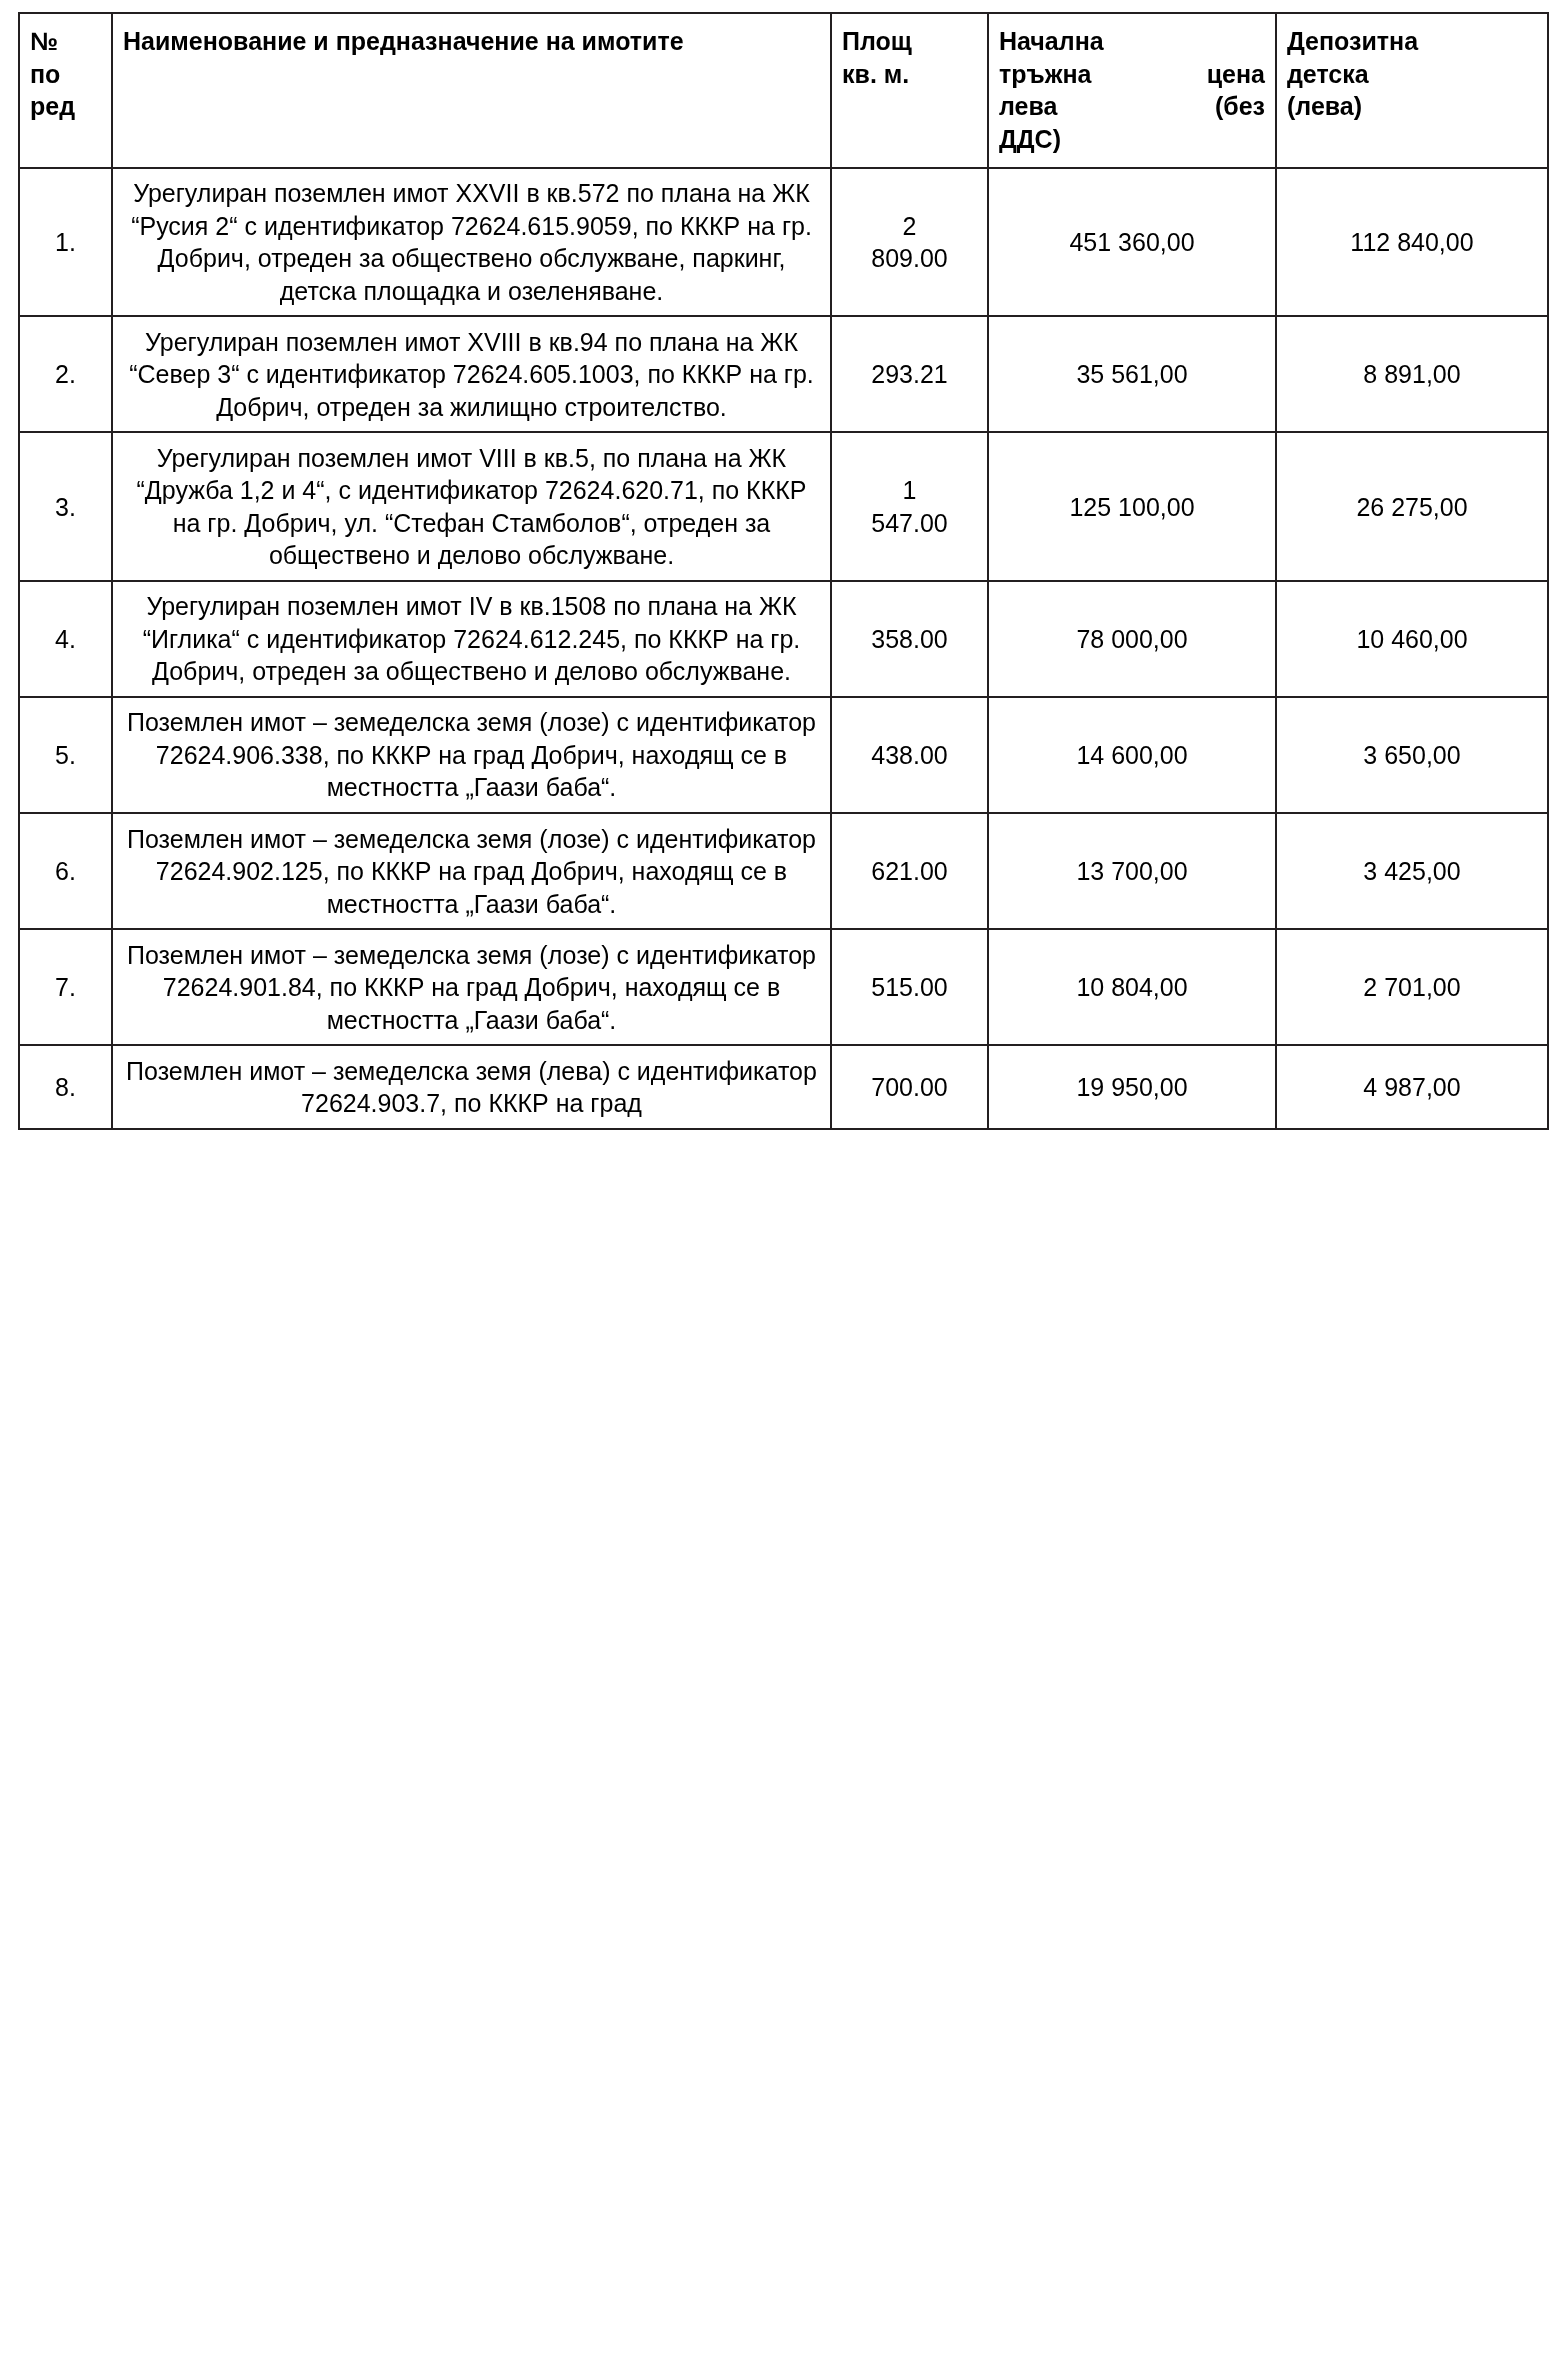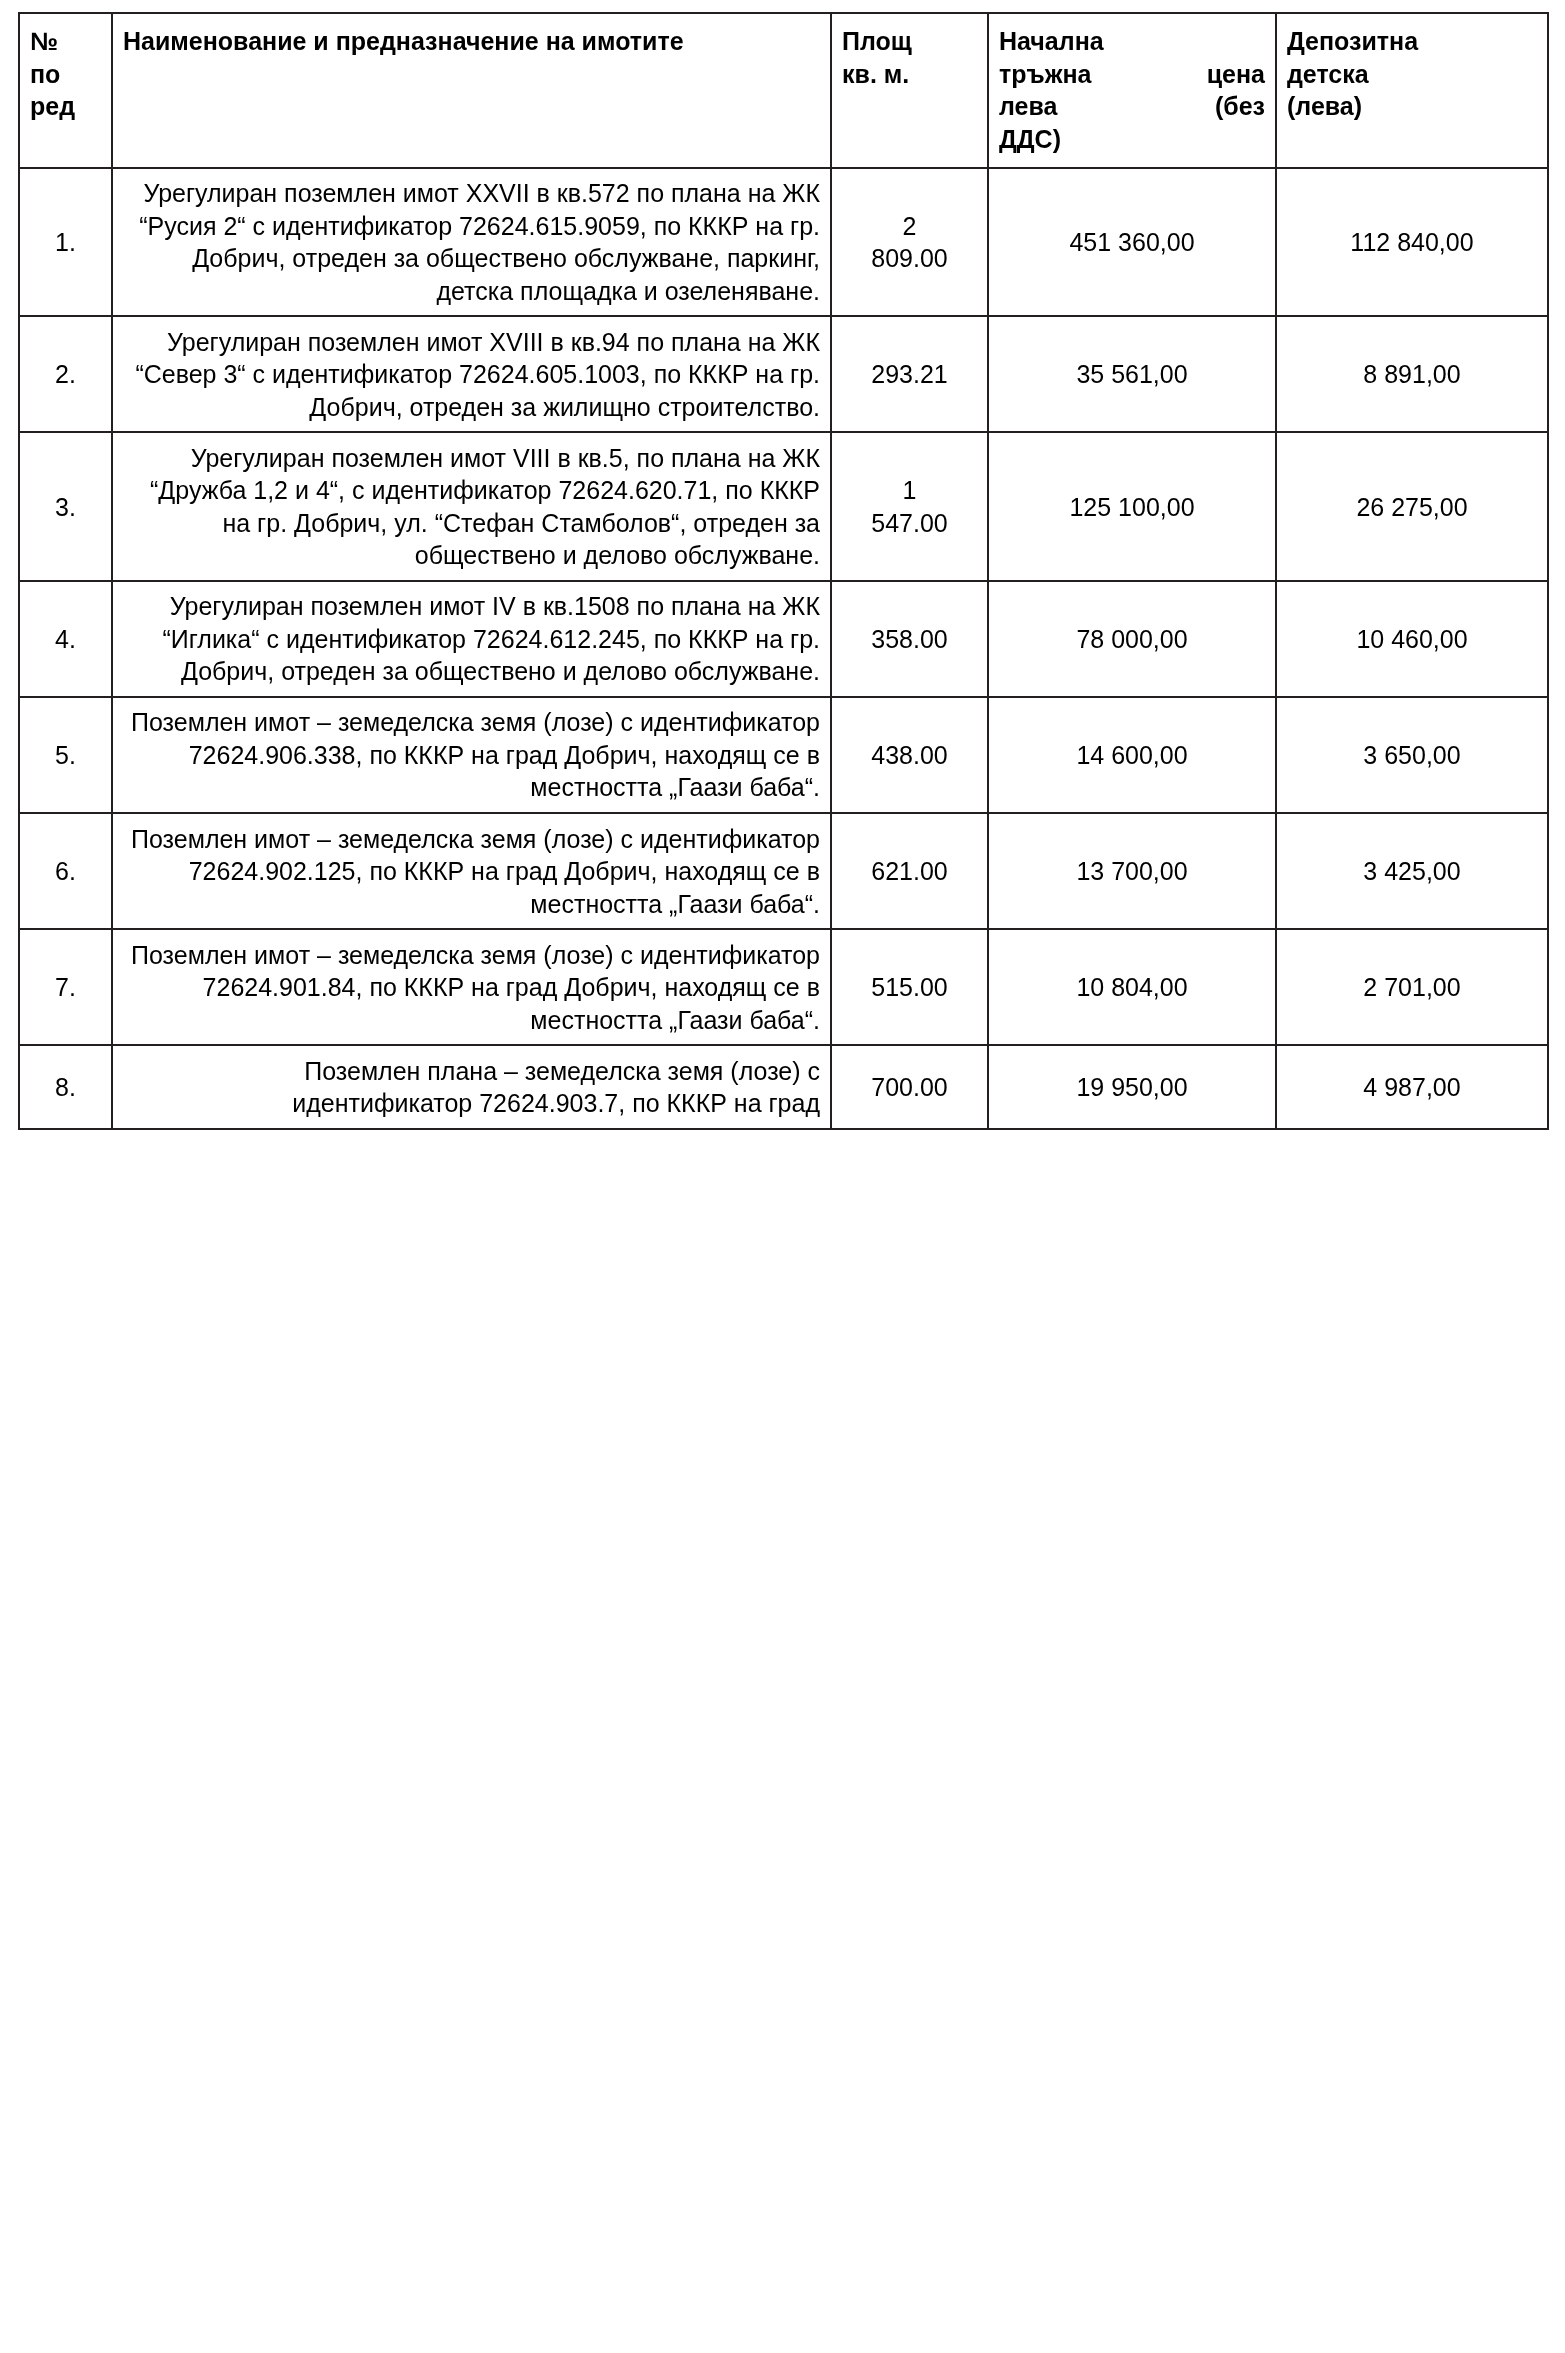--- a/index.html
+++ b/index.html
@@ -50,21 +50,21 @@
   }
   th.col-price {
     text-align: justify;
     text-align-last: justify;
   }
   td.cell-no {
     text-align: center;
     font-size: 25px;
   }
   td.cell-name {
-    text-align: right;
+    text-align: center;
   }
   td.cell-area,
   td.cell-price,
   td.cell-dep {
     text-align: center;
     white-space: pre-line;
   }
   .hdr-line { display: block; }
 </style>
 </head>
@@ -151,21 +151,21 @@
       </tr>
       <tr>
         <td class="cell-no">7.</td>
         <td class="cell-name">Поземлен имот – земеделска земя (лозе) с идентификатор 72624.901.84, по КККР на град Добрич, находящ се в местността „Гаази баба“.</td>
         <td class="cell-area">515.00</td>
         <td class="cell-price">10 804,00</td>
         <td class="cell-dep">2 701,00</td>
       </tr>
       <tr>
         <td class="cell-no">8.</td>
-        <td class="cell-name">Поземлен плана – земеделска земя (лозе) с идентификатор 72624.903.7, по КККР на град</td>
+        <td class="cell-name">Поземлен имот – земеделска земя (лева) с идентификатор 72624.903.7, по КККР на град</td>
         <td class="cell-area">700.00</td>
         <td class="cell-price">19 950,00</td>
         <td class="cell-dep">4 987,00</td>
       </tr>
     </tbody>
   </table>
 </div>
 
 
 </body></html>

